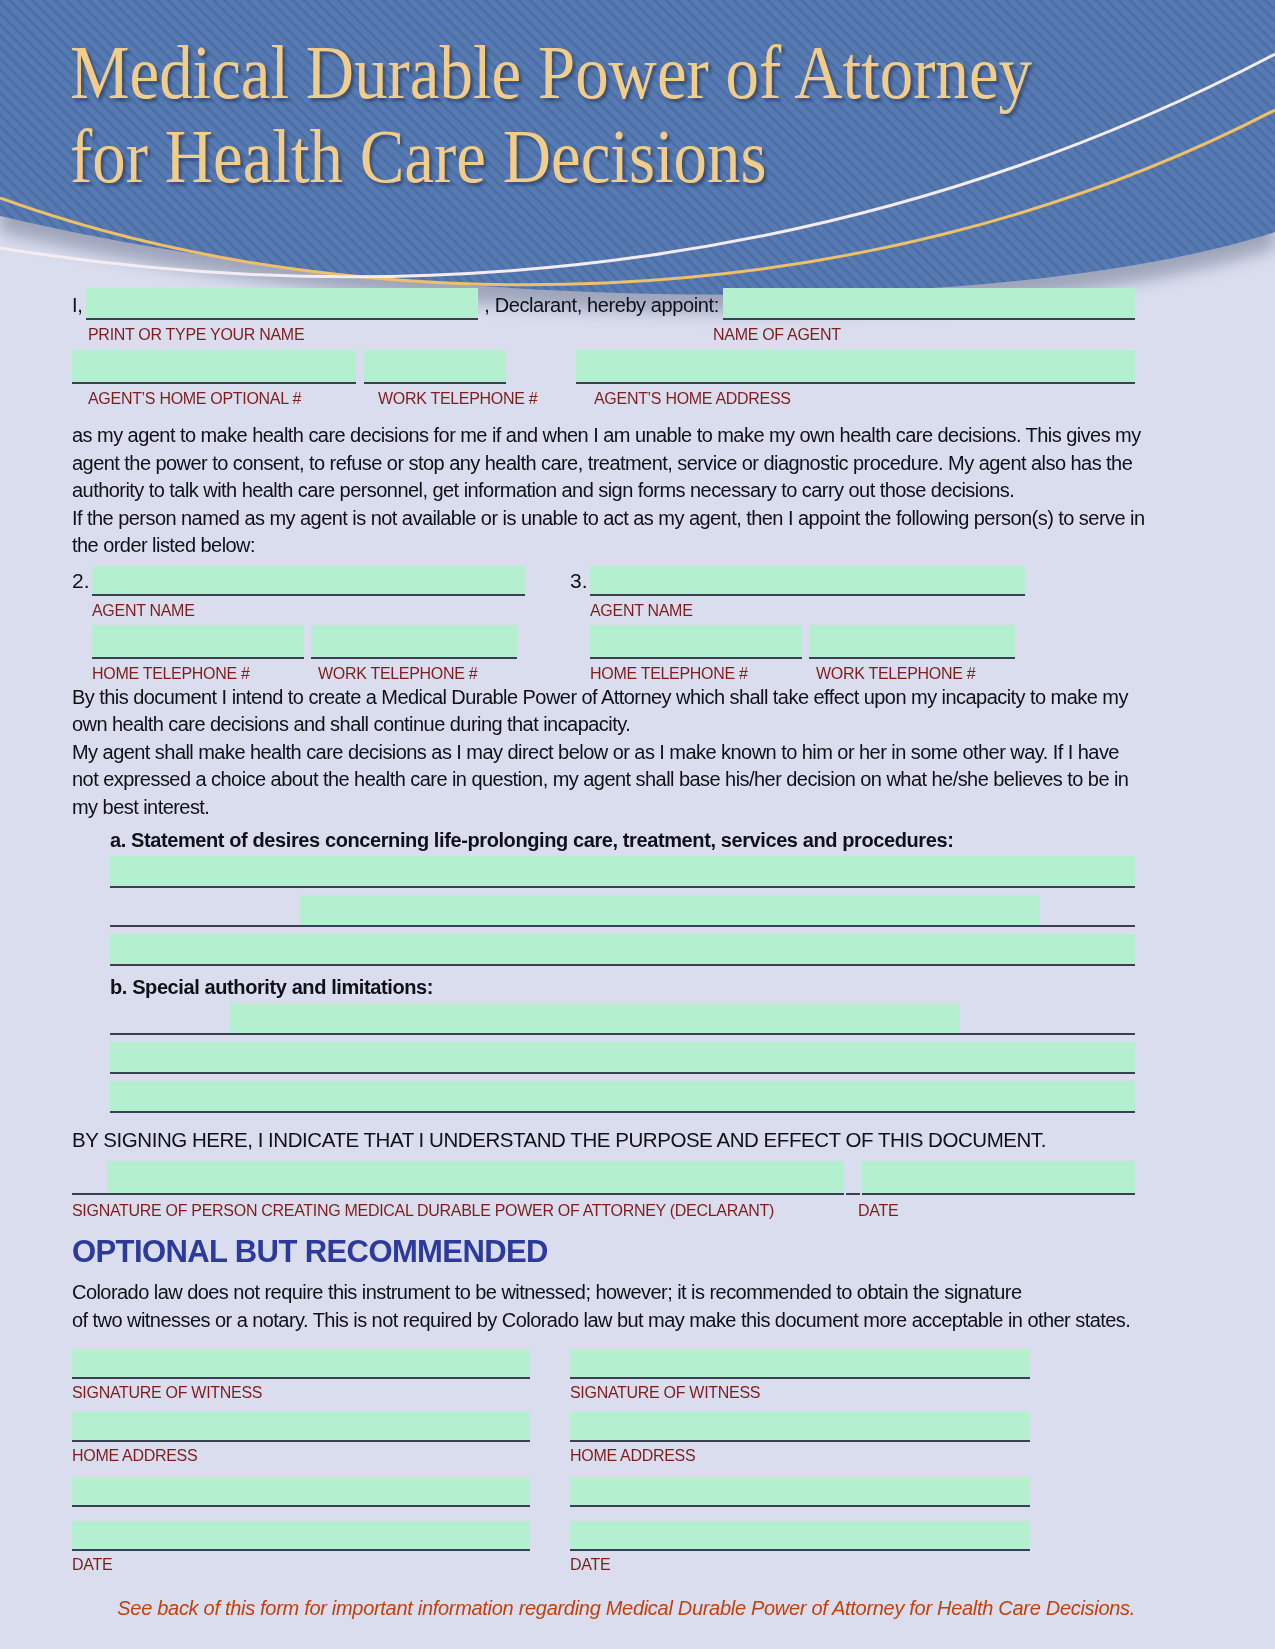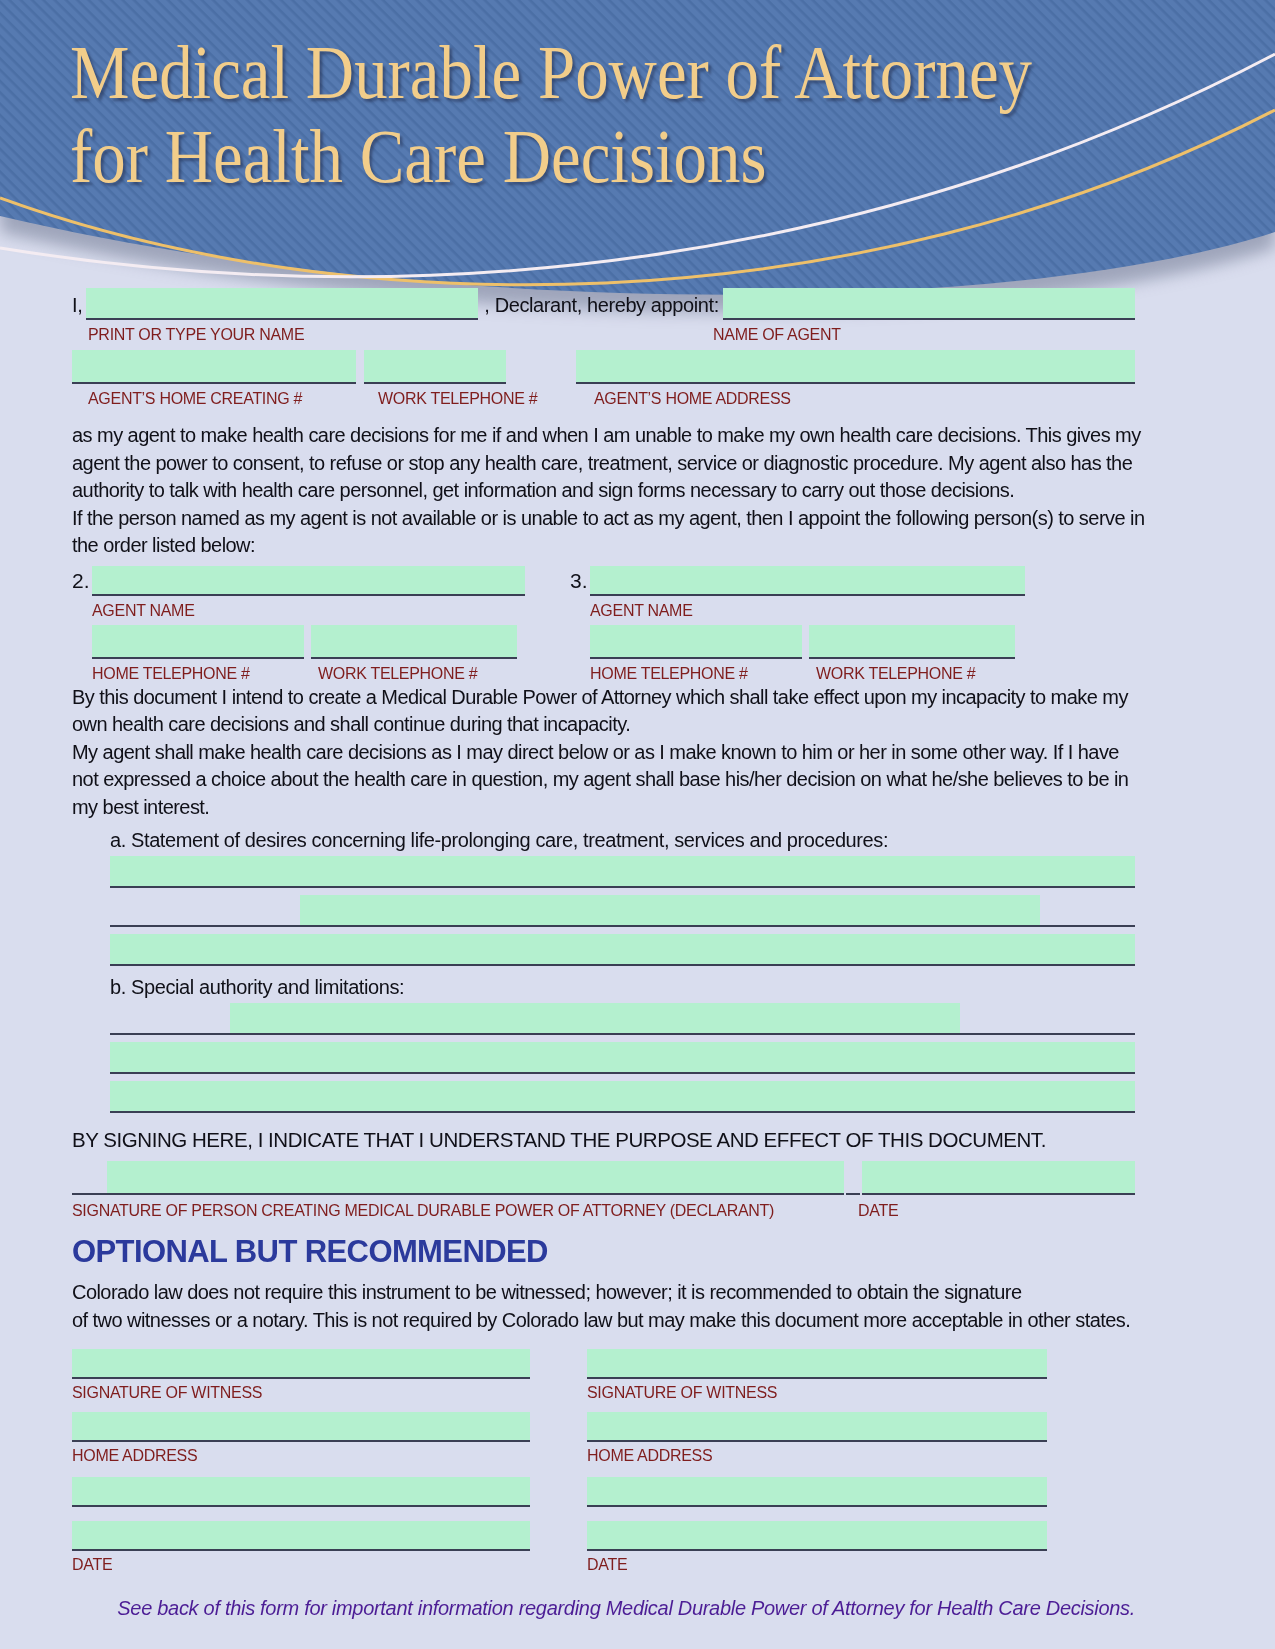--- a/index.html
+++ b/index.html
@@ -49,46 +49,46 @@
   .agent-name-row { display:flex; align-items:flex-end; }
   .agent-num { font-size:21px; width:20px; padding-bottom:3px; }
   .agent-name-row .field { flex:1; height:30px; }
   .phones { display:flex; margin-top:4px; margin-left:20px; }
   .phones .field { height:34px; }
   .ph1 { width:212px; }
   .ph2 { width:206px; margin-left:7px; }
   .agent-label-row { position:relative; height:22px; margin-top:3px; }
   .agent-label-row .sl { position:absolute; top:2px; white-space:nowrap; }
   
-  .statement-label { font-size:20px; letter-spacing:-.4px; margin:8px 0 4px 38px; }
+  .statement-label { font-size:20px; letter-spacing:-.4px; margin:8px 0 4px 38px;font-weight:bold; }
   .writearea { margin-left:38px; }
   .writearea .writeline { margin-bottom:7px; }
   
   .bysigning { font-size:20.5px; letter-spacing:-.45px; margin-top:15px; white-space:nowrap; }
   .sigrow { display:flex; margin-top:9px; align-items:flex-end; }
   .sig-line { flex:1; height:34px; }
   .sig-dash { width:14px; border-bottom:2px solid #3a3f54; height:34px; margin:0 2px; }
   .date-line { width:273px; height:34px; }
   .sig-label-row { position:relative; height:22px; margin-top:4px; }
   .sig-label-row .sl { position:absolute; top:2px; white-space:nowrap; }
   
   .opt-heading {
     margin-top:13px; font-size:31px; font-weight:bold; letter-spacing:-.6px;
     color:#2b3a9c;
   }
   .opt-body { margin-top:9px; }
   
-  .witnesses { display:grid; grid-template-columns:458px 460px; column-gap:57px; margin-top:15px; }
+  .witnesses { display:grid; grid-template-columns:458px 460px; column-gap:40px; margin-top:15px; }
   .w-field { height:30px; }
   .w-label { margin-top:4px; margin-bottom:9px; }
   .w-gap { margin-top:11px; }
   
   .footnote {
     margin-top:11px; text-align:right; font-style:italic;
-    font-size:20px; letter-spacing:-.3px; line-height:27px; color:#4c1d95;
+    font-size:20px; letter-spacing:-.3px; line-height:27px; color:#c2410c;
   }
 </style>
 </head>
 <body>
 
 <div class="page">
 
   <div class="header">
     <svg width="1275" height="340" viewBox="0 0 1275 340">
       <defs>
@@ -123,21 +123,21 @@
       <span class="sl" style="left:16px;">PRINT OR TYPE YOUR NAME</span>
       <span class="sl" style="left:641px;">NAME OF AGENT</span>
     </div>
 
     <div class="row2">
       <div class="field f-tel1"></div>
       <div class="field f-tel2"></div>
       <div class="field f-addr"></div>
     </div>
     <div class="label-row">
-      <span class="sl" style="left:16px;">AGENT’S HOME CREATING #</span>
+      <span class="sl" style="left:16px;">AGENT’S HOME OPTIONAL #</span>
       <span class="sl" style="left:306px;">WORK TELEPHONE #</span>
       <span class="sl" style="left:522px;">AGENT’S HOME ADDRESS</span>
     </div>
 
     <div class="pblock" style="margin-top:13px;">
       <div class="ptext">as my agent to make health care decisions for me if and when I am unable to make my own health care decisions. This gives my</div>
       <div class="ptext">agent the power to consent, to refuse or stop any health care, treatment, service or diagnostic procedure. My agent also has the</div>
       <div class="ptext">authority to talk with health care personnel, get information and sign forms necessary to carry out those decisions.</div>
     </div>
 

